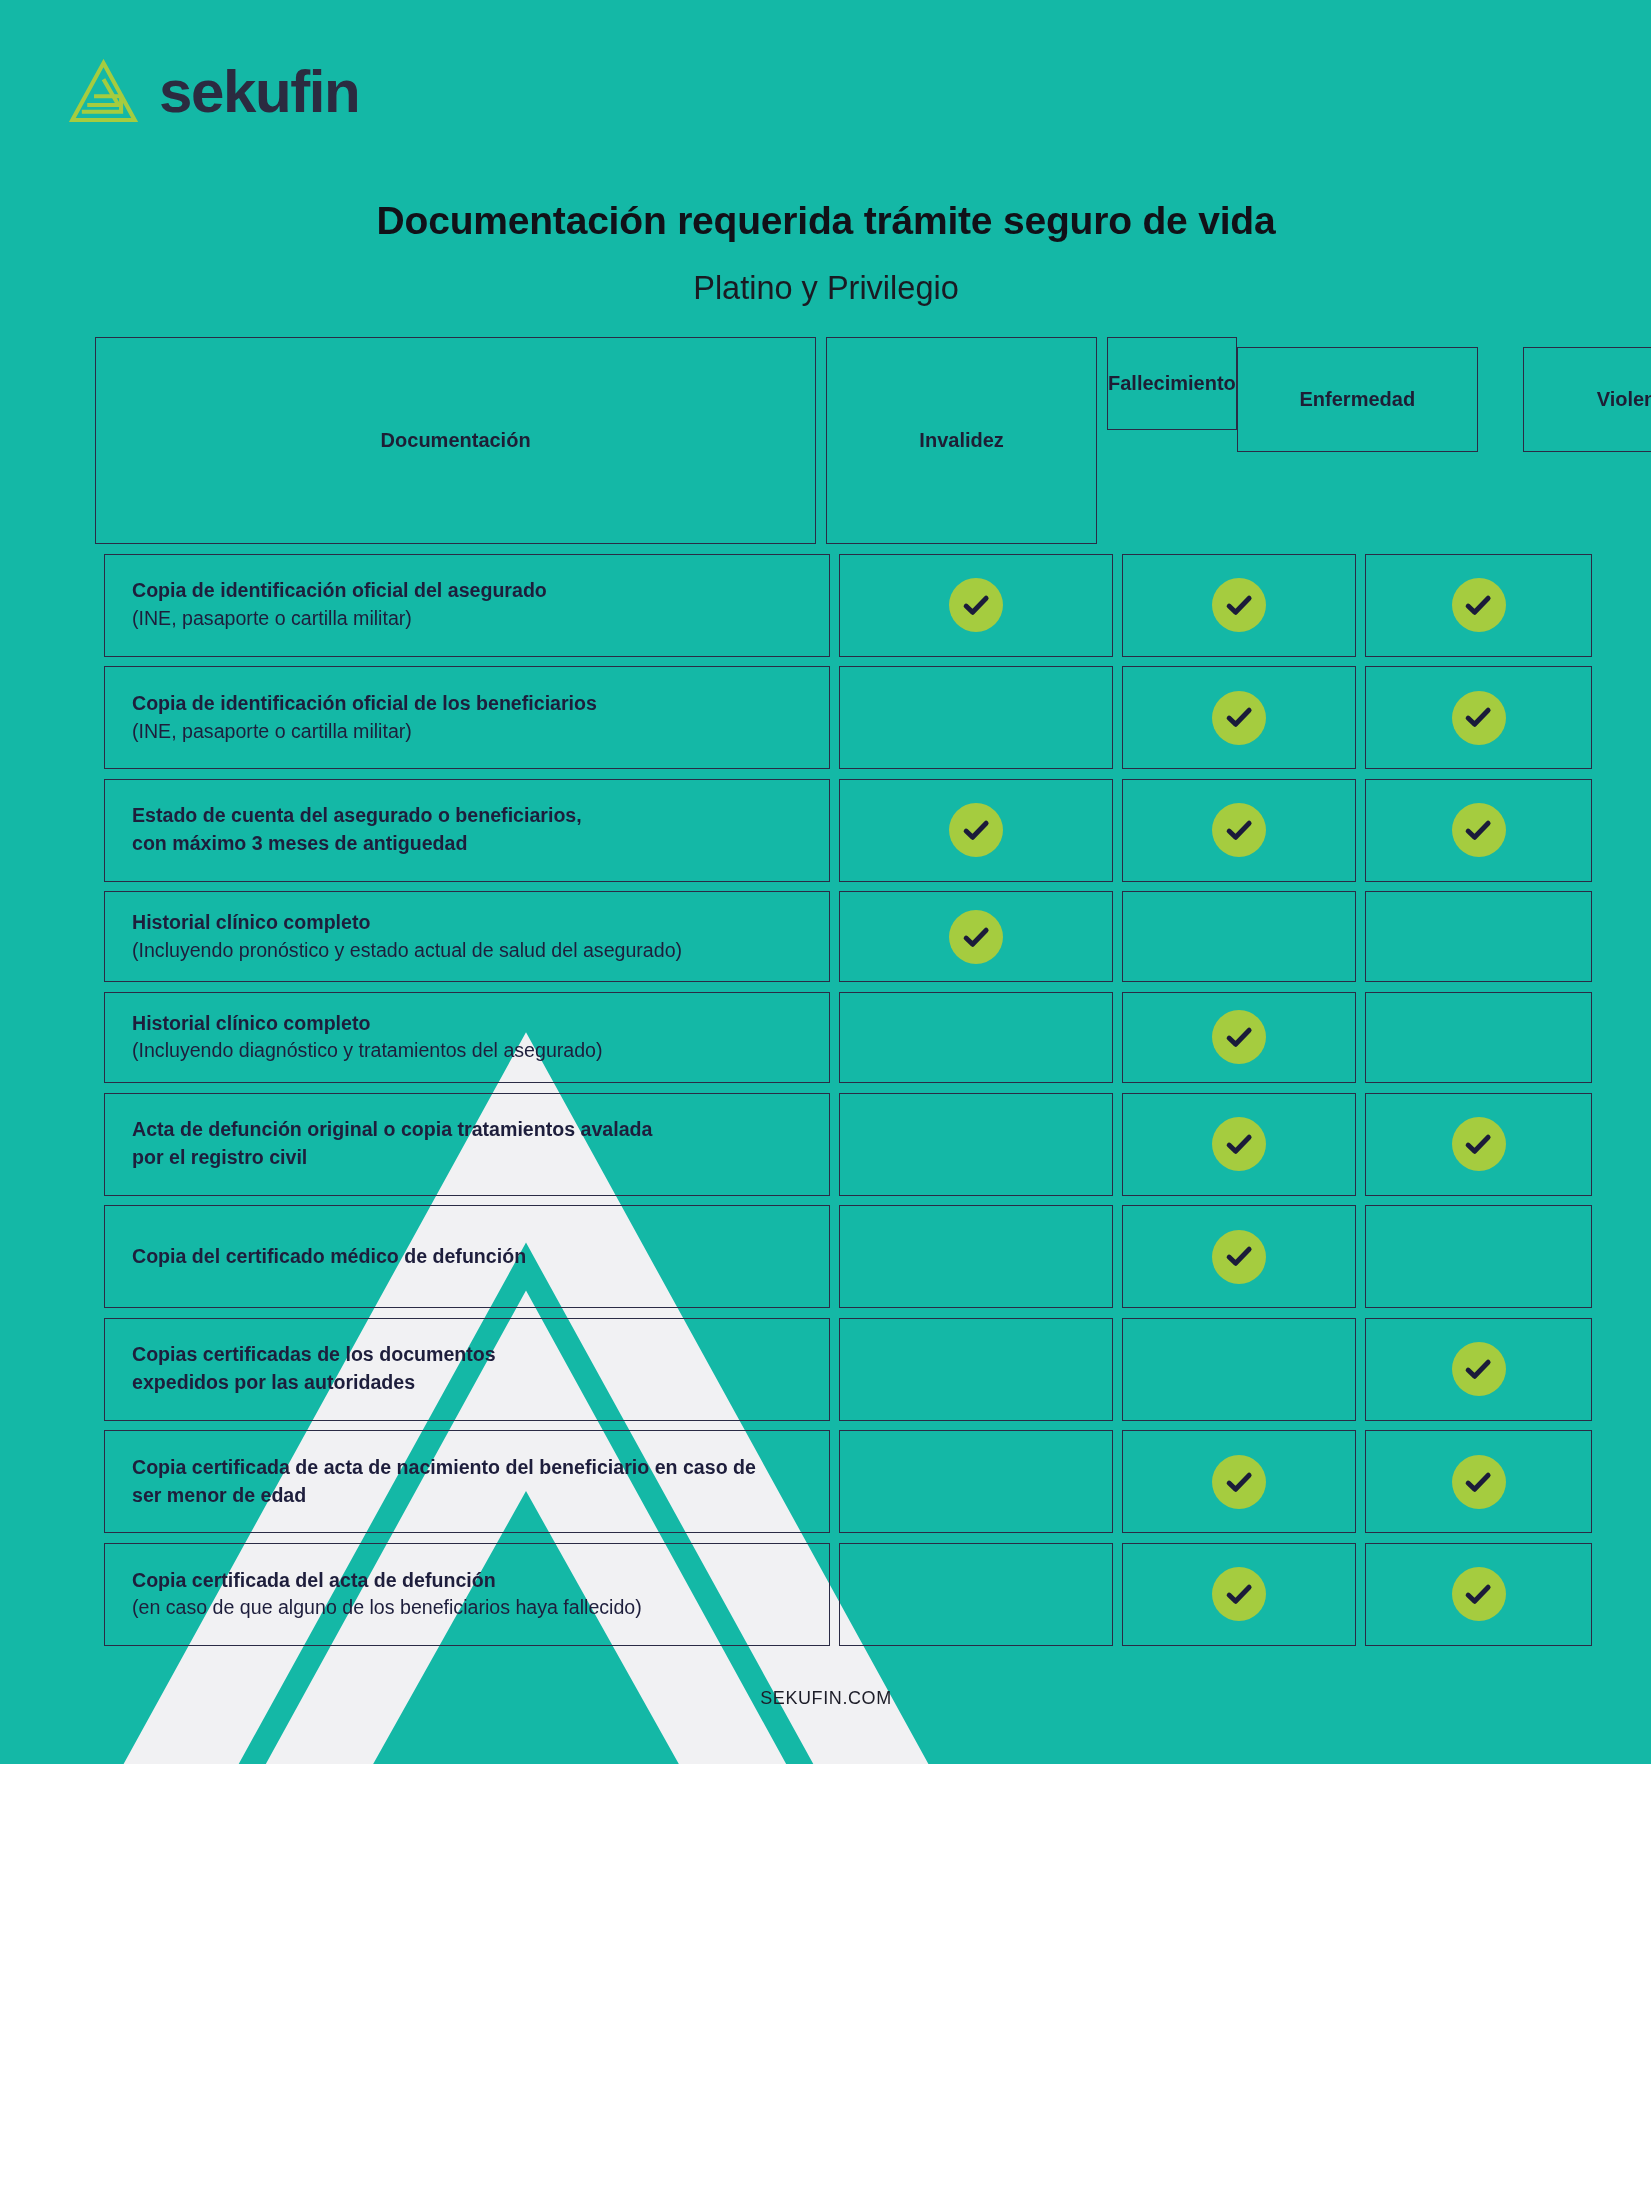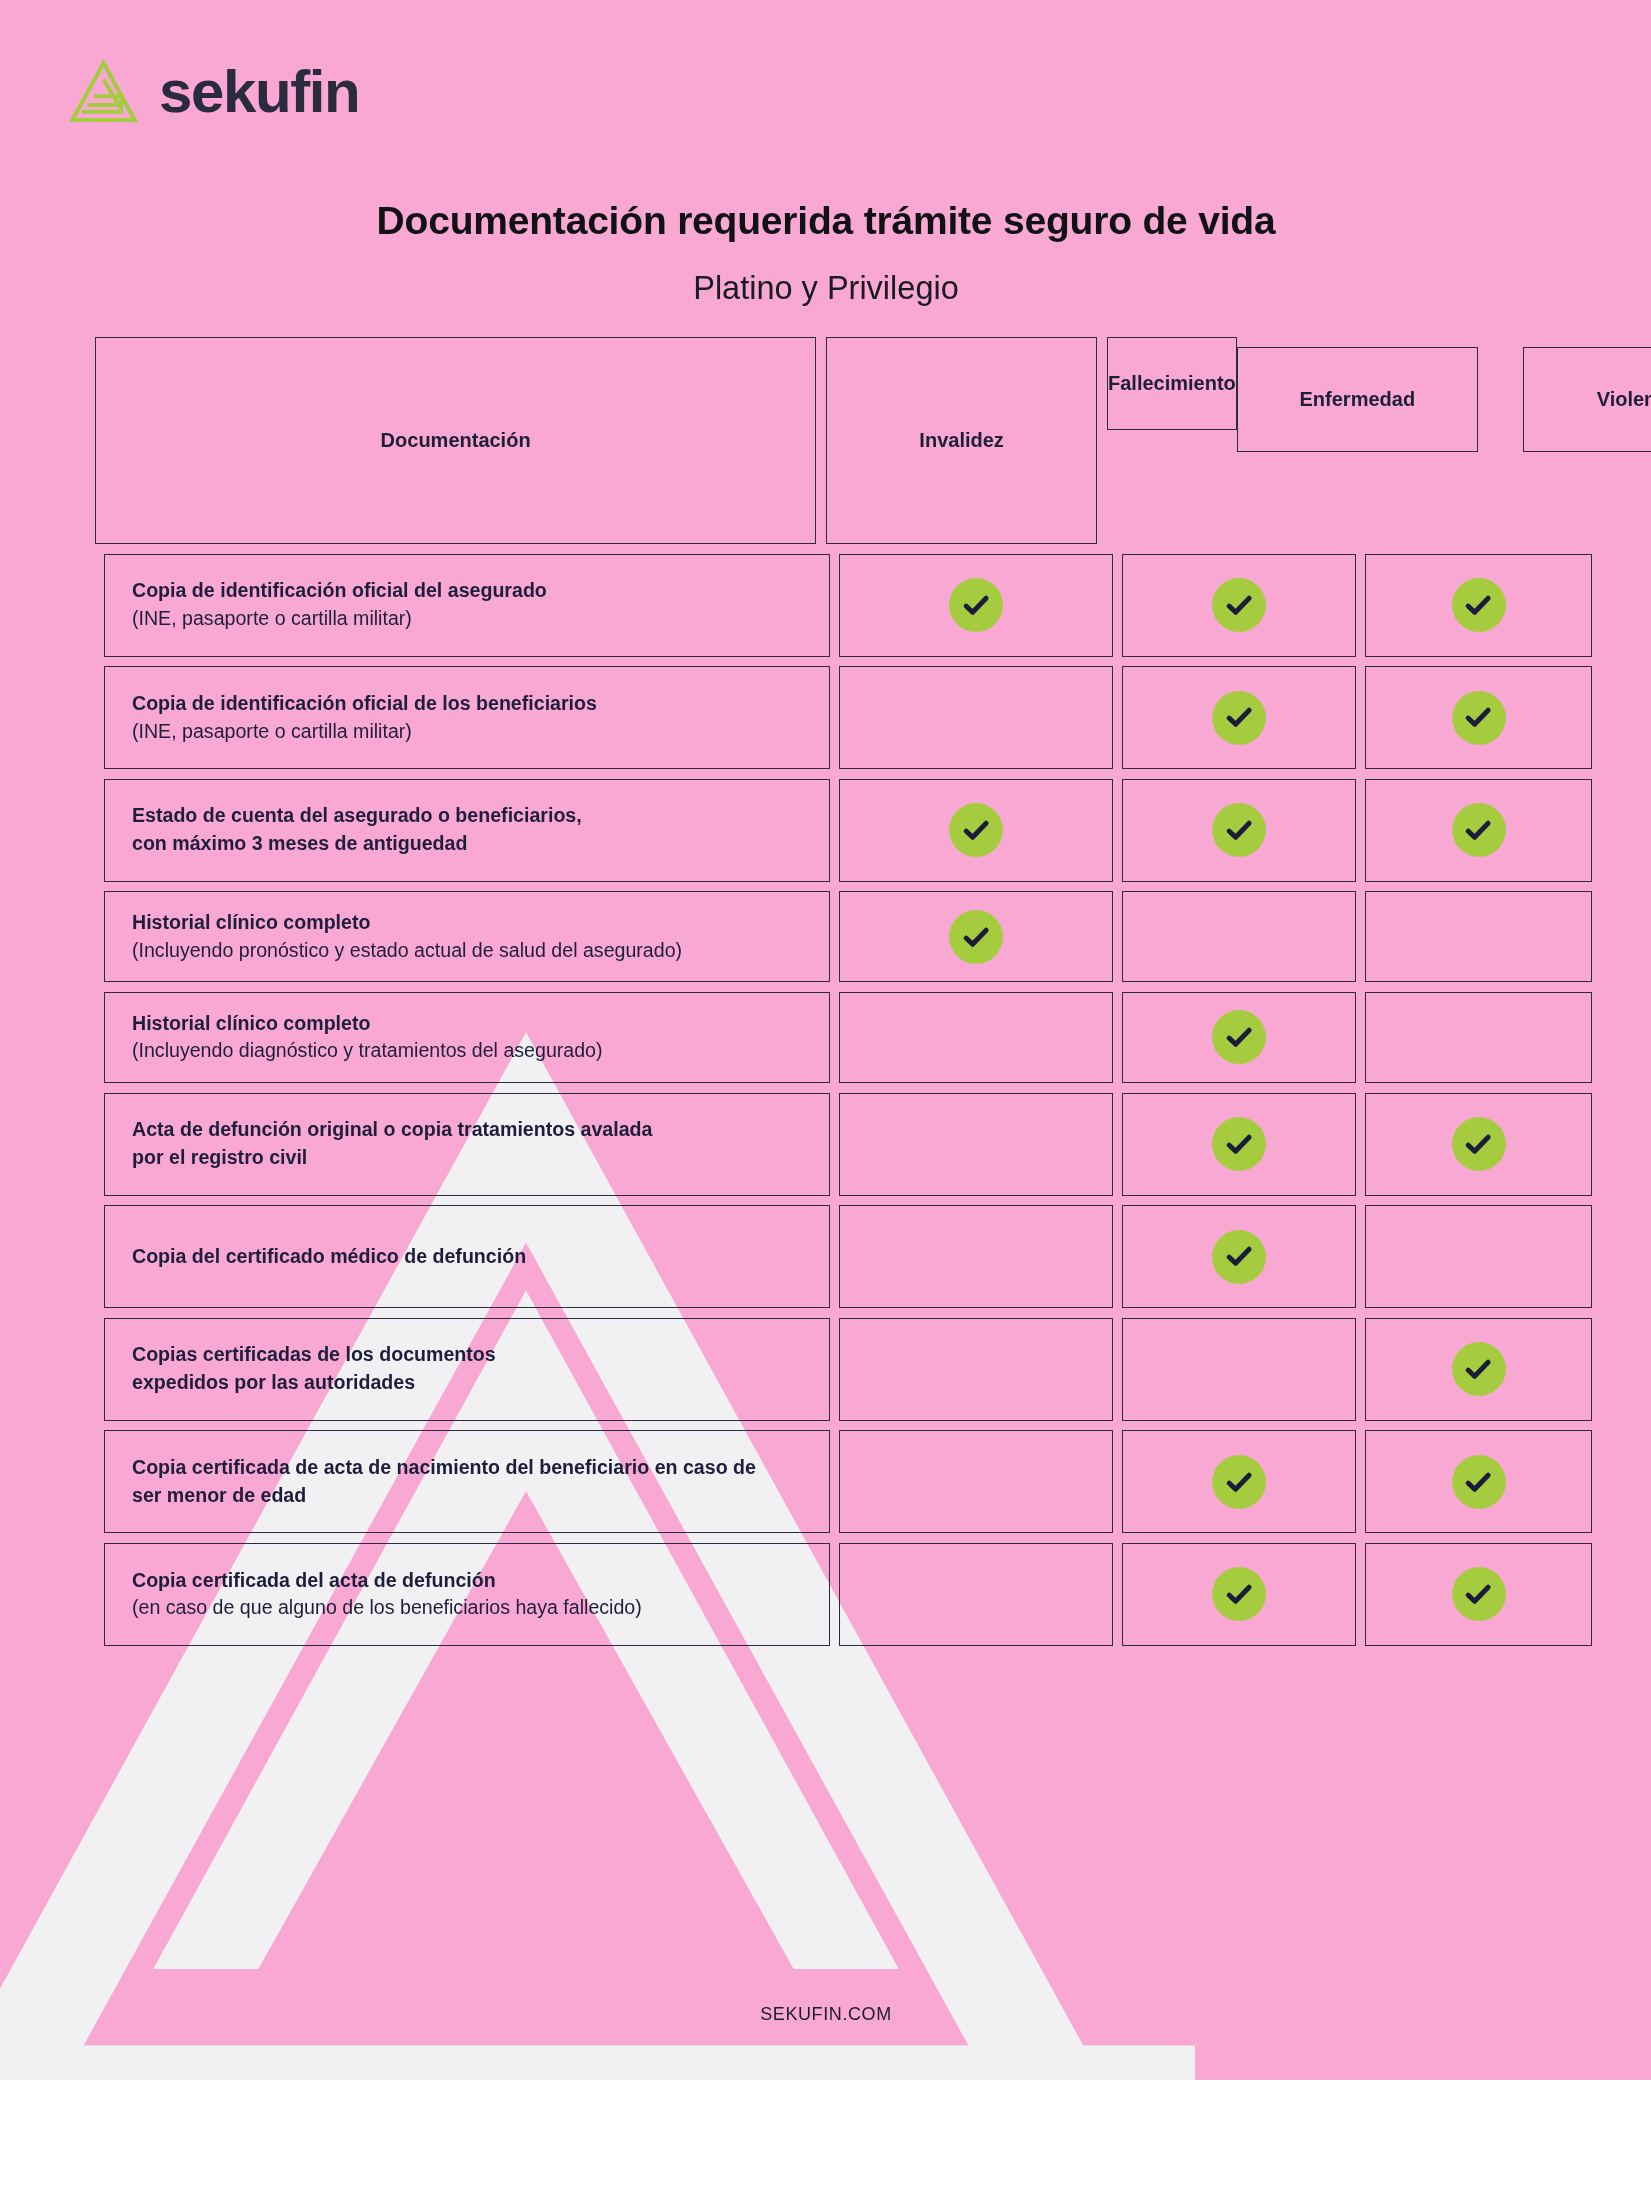--- a/index.html
+++ b/index.html
@@ -7,22 +7,22 @@
   html, body {
     width: 1652px;
     height: 2202px;
     background: #ffffff;
     font-family: "Liberation Sans", sans-serif;
   }
 
   #page {
     position: relative;
     width: 1652px;
-    height: 2080px;
-    background: #f9a8d4;
+    height: 1764px;
+    background: #14b8a6;
     overflow: hidden;
   }
 
   
   #watermark {
     position: absolute;
     left: -143px;
     top: 975px;
     width: 1338px;
     height: 1338px;

